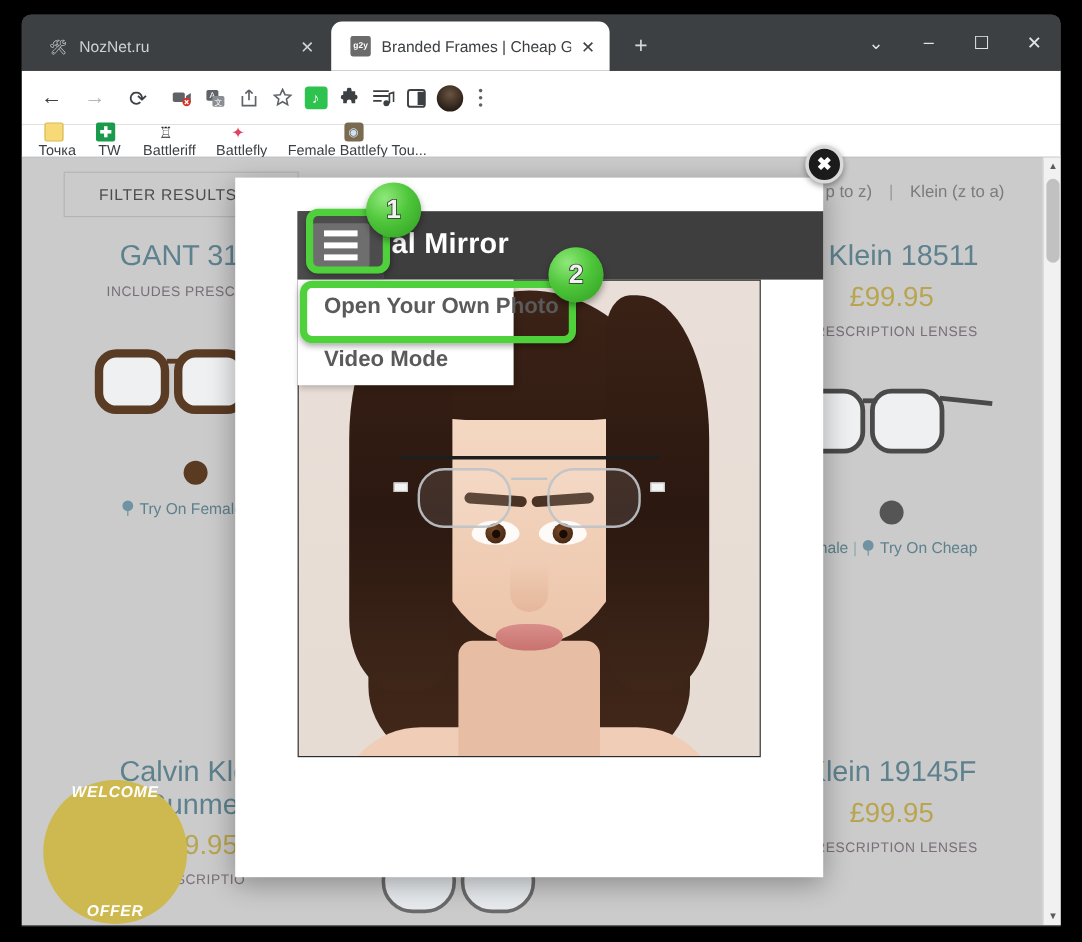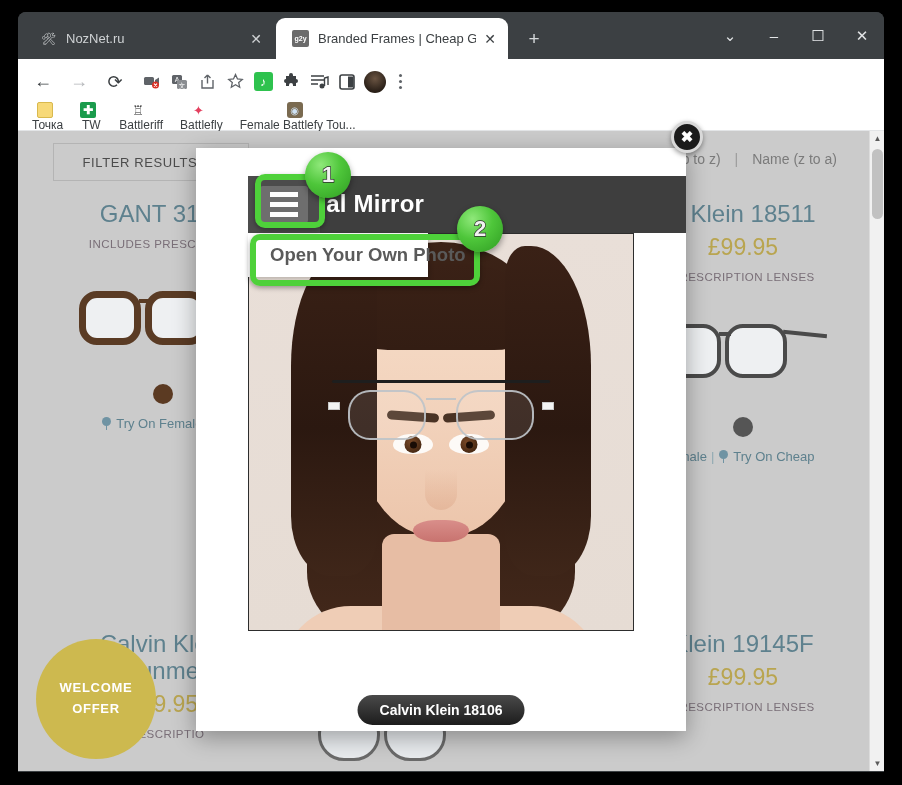--- a/index.html
+++ b/index.html
@@ -307,32 +307,33 @@
     width:9px; height:9px; border-radius:50%;
     background:#6f93a3;
   }
   .pin::after {
     content:''; position:absolute; left:4.5px; top:7px;
     width:1.5px; height:6px; background:#6f93a3;
   }
 
   .welcome-offer {
     position: absolute;
-    left: 18px; bottom: 12px;
+    left: 18px; bottom: 1px;
     width: 120px; height: 120px;
     border-radius: 50%;
     background: #cdb94f;
     color:#fff;
     display:flex; flex-direction:column;
-    align-items:center; justify-content:center;
+    align-items:center; justify-content:space-between;
     font-size: 13px; font-weight:bold;
     letter-spacing: .7px;
     line-height: 1.6;
     text-align:center;
     cursor:pointer;
+    font-style:italic;
   }
 
   
   .modal {
     position: absolute;
     left: 196px; top: 148px;
     width: 490px; height: 583px;
     background: #ffffff;
     box-shadow: 0 6px 22px rgba(0,0,0,.33);
     z-index: 40;
@@ -685,21 +686,21 @@
       <div class="page">
 
         <div class="filter-btn">
           <span>FILTER RESULTS</span>
           <span>∨</span>
         </div>
 
         <div class="sortbar">
           <span>p to z)</span>
           <span class="sep">|</span>
-          <span>Name (z to a)</span>
+          <span>Klein (z to a)</span>
         </div>
 
         <div class="product" style="left:10px; top:70px;">
           <div class="p-title">GANT 3164</div>
           <div class="p-incl">INCLUDES PRESCRIPTIO</div>
           <div class="p-img">
             <div class="gfx-glasses tortoise">
               <span class="lens l"></span>
                 <span class="lens r"></span>
               <span class="bridge"></span>
@@ -814,23 +815,23 @@
         <span class="gl-lens l"></span>
         <span class="gl-lens r"></span>
         <span class="gl-bridge"></span>
         <span class="gl-hinge l"></span>
         <span class="gl-hinge r"></span>
       </div>
     </div>
 
     <div class="vm-menu">
       <div class="vm-menu-item">Open Your Own Photo</div>
+      <div class="vm-menu-item">Video Mode</div>
     </div>
 
-    <div class="frame-pill">Calvin Klein 18106</div>
   </div>
 
   <div class="hl hl-hamburger"></div>
   <div class="hl hl-open"></div>
 
   <div class="badge badge-1">
     <span>1</span>
   </div>
   <div class="badge badge-2">
     <span>2</span>

